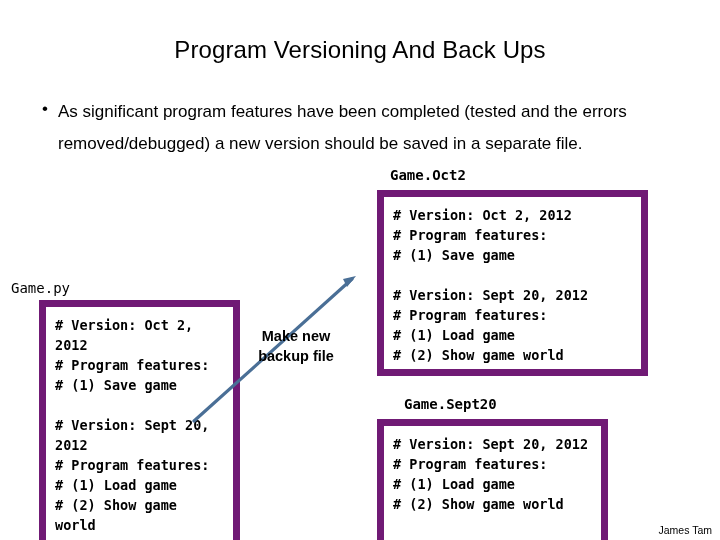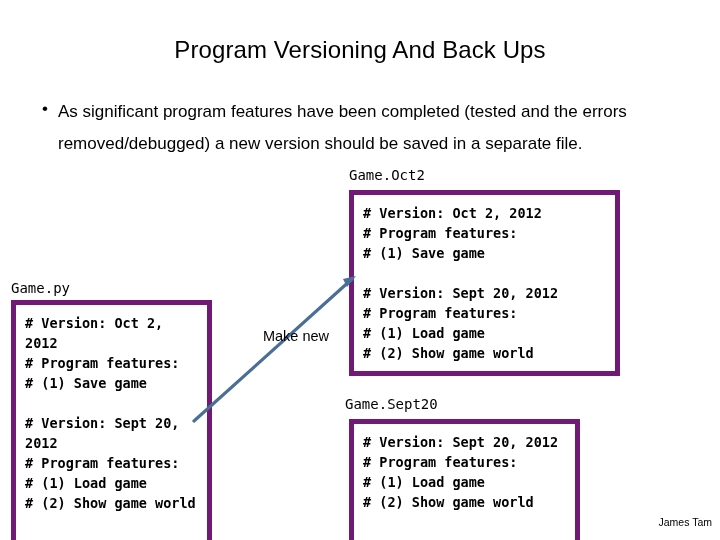--- a/index.html
+++ b/index.html
@@ -59,30 +59,31 @@
   }
 
   
   .box-label {
     position: absolute;
     font-family: "DejaVu Sans Mono", "Liberation Mono", monospace;
     font-size: 14px;
     color: #000000;
     white-space: nowrap;
   }
-  .box-label.bold { font-weight: normal; }
+  .box-label.bold { font-weight: bold; margin-left: 41px; }
 
   
   .code-box {
     position: absolute;
-    border: 5px solid #701a75;
+    border: 7px solid #701a75;
     background: #ffffff;
     box-sizing: border-box;
     padding: 8px 9px 8px 9px;
     overflow: hidden;
+    margin-left: 28px;
   }
   .code-line {
     font-family: "DejaVu Sans Mono", "Liberation Mono", monospace;
     font-size: 13.5px;
     line-height: 20px;
     font-weight: bold;
     color: #000000;
     white-space: pre-wrap;
     word-break: break-word;
   }
@@ -100,29 +101,29 @@
 
   
   .annotation {
     position: absolute;
     left: 233px;
     top: 326px;
     width: 126px;
     text-align: center;
     font-size: 14.5px;
     line-height: 20px;
-    font-weight: normal;
+    font-weight: bold;
     color: #000000;
   }
 
   
   .attribution {
     position: absolute;
     right: 8px;
-    bottom: 12px;
+    bottom: 4px;
     font-size: 10.5px;
     color: #000000;
     white-space: nowrap;
   }
 </style>
 </head>
 <body>
 
 <div id="slide">
 
@@ -154,33 +155,34 @@
     <div class="code-line"># Version: Oct 2, 2012</div>
     <div class="code-line"># Program features:</div>
     <div class="code-line"># (1) Save game</div>
     <div class="code-gap"></div>
     <div class="code-line"># Version: Sept 20, 2012</div>
     <div class="code-line"># Program features:</div>
     <div class="code-line"># (1) Load game</div>
     <div class="code-line"># (2) Show game world</div>
   </div>
 
-  <div class="box-label bold" style="left:345px; top:396px;">Game.Sept20</div>
+  <div class="box-label bold" style="left:363px; top:396px;">Game.Sept20</div>
 
   <div class="code-box" style="left:349px; top:419px; width:231px; height:131px;">
     <div class="code-line"># Version: Sept 20, 2012</div>
     <div class="code-line"># Program features:</div>
     <div class="code-line"># (1) Load game</div>
     <div class="code-line"># (2) Show game world</div>
   </div>
 
   <svg class="arrow-layer" viewBox="0 0 720 540">
     <line x1="194" y1="421" x2="352" y2="279" stroke="#4a6f96" stroke-width="3.2" stroke-linecap="round"></line>
     <polygon points="356,276 343,279 347,287" fill="#4a6f96"></polygon>
   </svg>
 
   <div class="annotation">
     <div>Make new</div>
+    <div>backup file</div>
   </div>
 
   <div class="attribution">James Tam</div>
 
 </div>
 
 </body></html>

